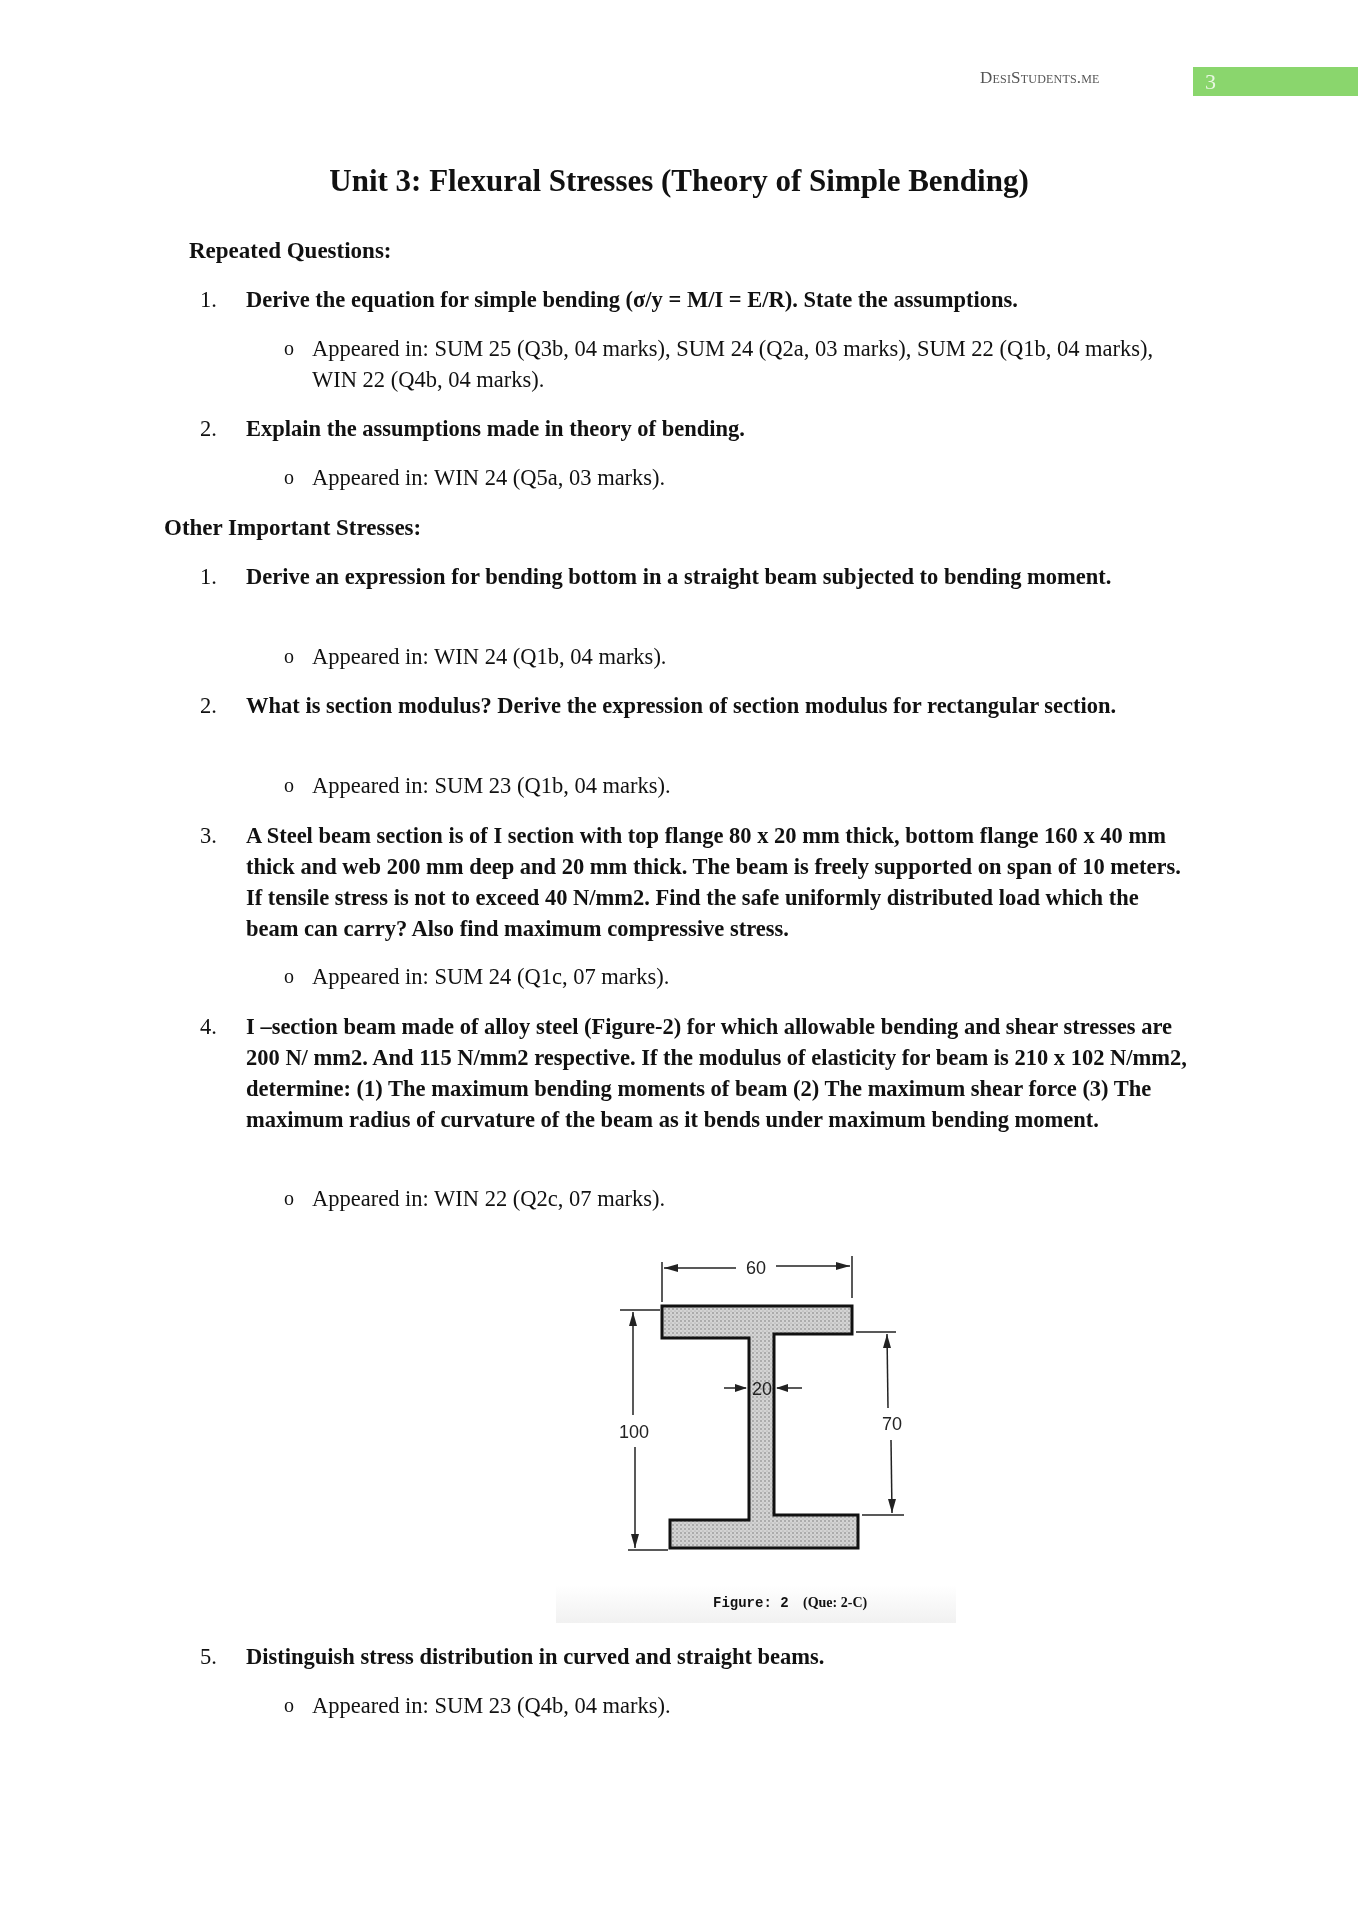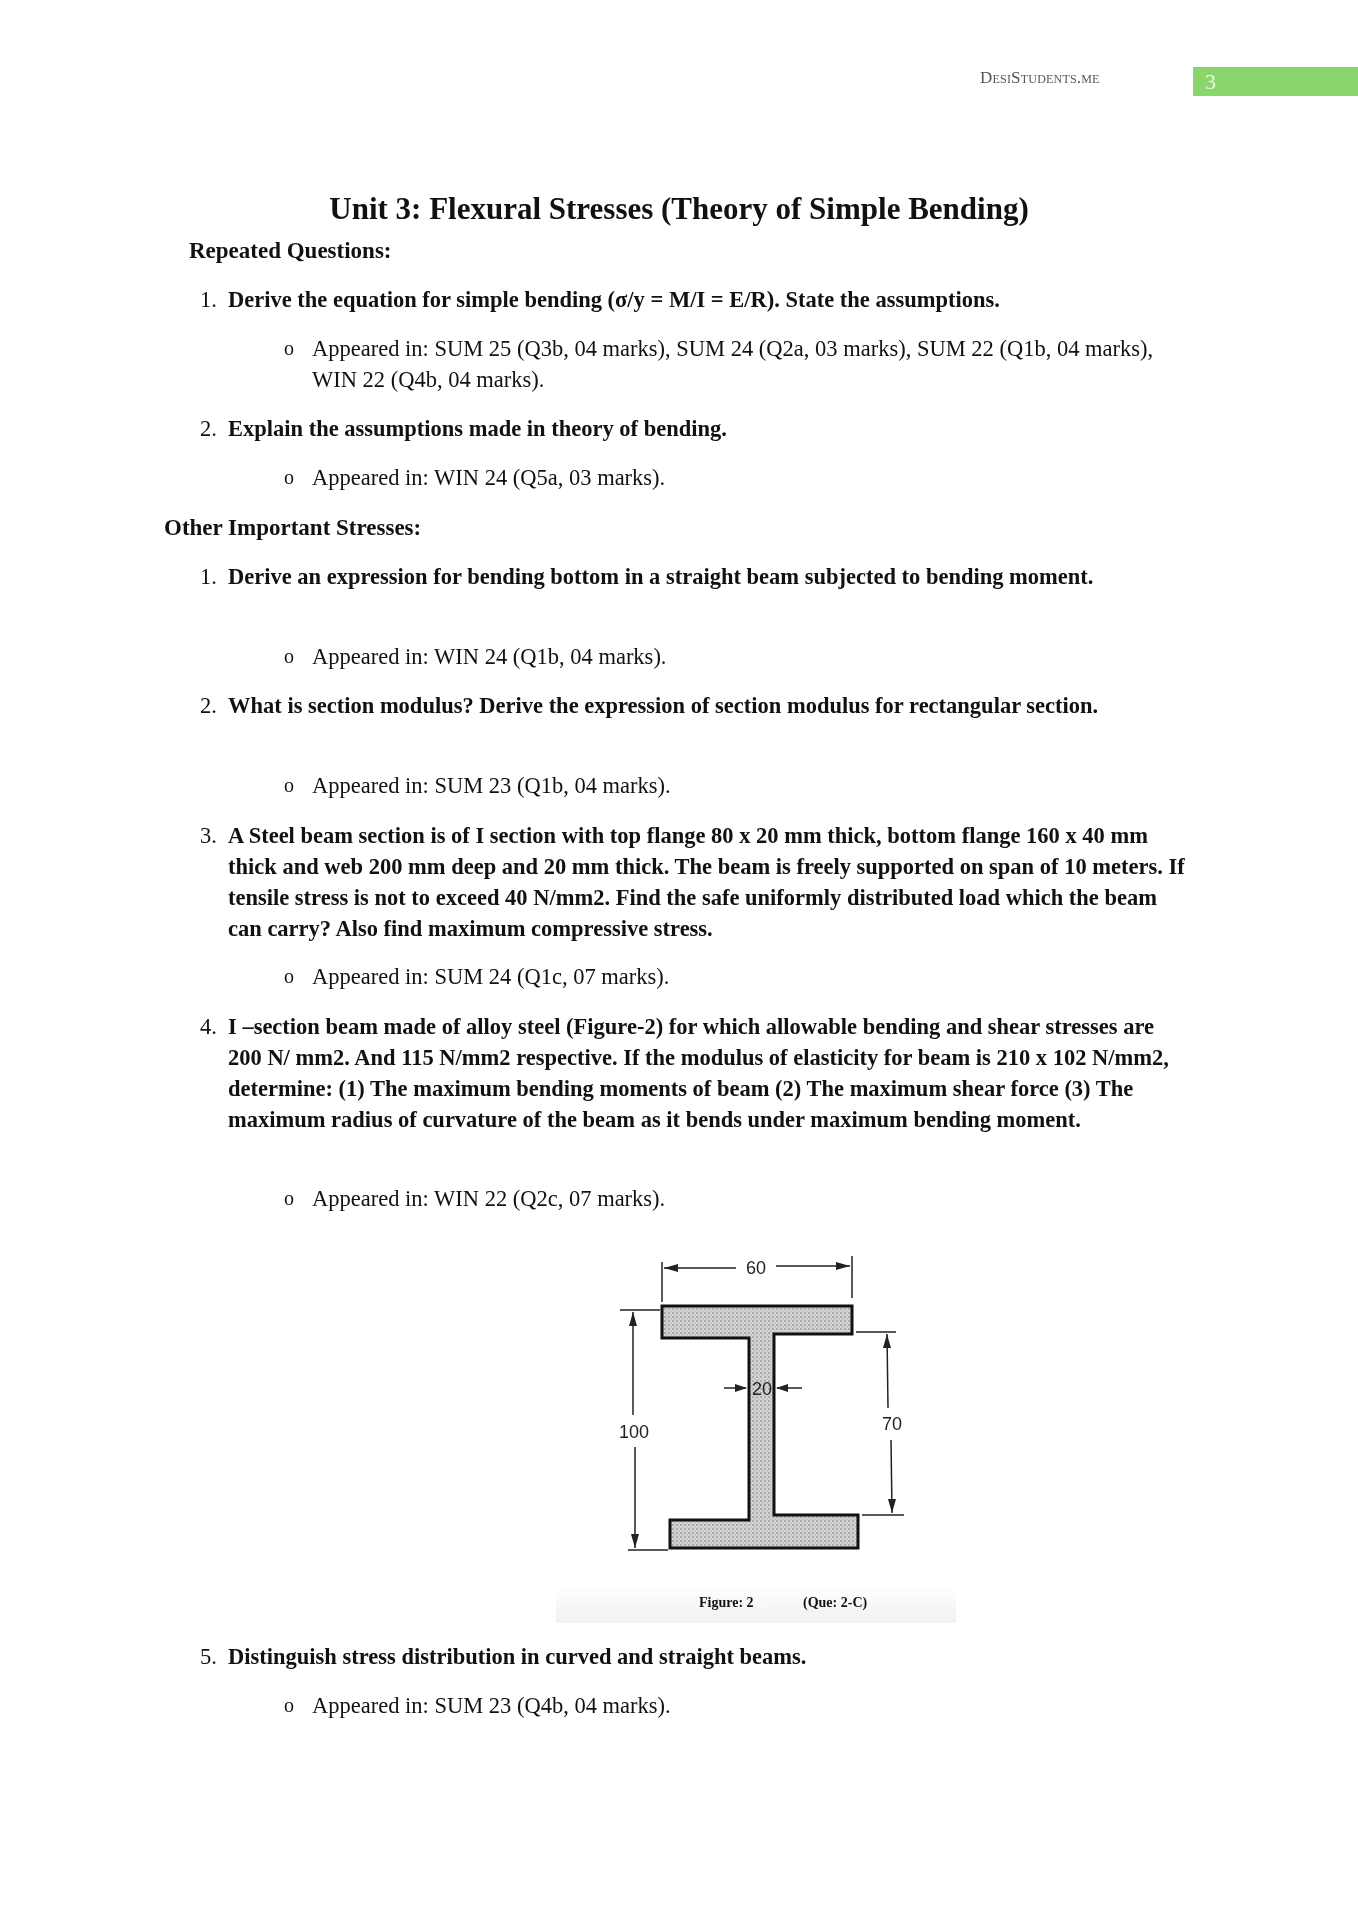--- a/index.html
+++ b/index.html
@@ -3,25 +3,25 @@
 <meta charset="utf-8">
 <style>
   html, body { margin: 0; padding: 0; background: #ffffff; }
   body { width: 1358px; height: 1920px; position: relative; overflow: hidden;
          font-family: "Liberation Serif", serif; color: #111; }
   .header-site { position: absolute; left: 980px; top: 68px; font-size: 17px; color: #555;
                  font-variant: small-caps; letter-spacing: 0.2px; }
   .header-page { position: absolute; left: 1193px; top: 67px; width: 165px; height: 29px;
                  background: #8ad66d; color: #e9f7e2; font-size: 22px; line-height: 29px; padding-left: 12px; box-sizing: border-box; }
   .title { position: absolute; left: 0; width: 1358px; top: 163px; text-align: center;
-           font-size: 31px; font-weight: bold; margin-top: 28px; }
+           font-size: 31px; font-weight: bold; }
   .section-h { position: absolute; left: 164px; font-size: 23px; font-weight: bold; }
   .q { position: absolute; left: 200px; width: 990px; font-size: 22.5px; font-weight: bold; line-height: 31px; }
   .q .num { position: absolute; left: 0; font-weight: normal; }
-  .q .txt { display: block; margin-left: 28px; }
+  .q .txt { display: block; margin-left: 46px; }
   .sub { position: absolute; left: 284px; width: 910px; font-size: 22.5px; line-height: 31px; }
   .sub .bul { position: absolute; left: 0; font-size: 20px; }
   .sub .txt { display: block; margin-left: 28px; }
   .figure { position: absolute; left: 556px; top: 1240px; width: 400px; height: 385px; }
   .fig-caption { position: absolute; left: 556px; top: 1585px; width: 400px; height: 38px;
                  background: linear-gradient(#ffffff, #f1f1f1); font-size: 14px; font-weight: bold; }
   .fig-caption span { position: absolute; top: 10px; }
 </style>
 </head>
 <body>
@@ -129,21 +129,21 @@
     <line x1="221" y1="148" x2="246" y2="148" stroke="#222" stroke-width="1.5"></line>
     <polygon points="220,148 232,144 232,152" fill="#222"></polygon>
 
     <text x="200" y="34" text-anchor="middle" font-family="'Liberation Sans', sans-serif" font-size="18" fill="#222">60</text>
     <text x="206" y="155" text-anchor="middle" font-family="'Liberation Sans', sans-serif" font-size="18" fill="#222">20</text>
     <text x="78" y="198" text-anchor="middle" font-family="'Liberation Sans', sans-serif" font-size="18" fill="#222">100</text>
     <text x="336" y="190" text-anchor="middle" font-family="'Liberation Sans', sans-serif" font-size="18" fill="#222">70</text>
   </svg>
 </div>
 <div class="fig-caption">
-  <span style="left:143px;">Figure: 2</span>
+  <span style="left:157px;font-family:Liberation Mono, monospace;">Figure: 2</span>
   <span style="left:247px;">(Que: 2-C)</span>
 </div>
 
 <div class="q" style="top:1641px;">
   <span class="num">5.</span>
   <span class="txt">Distinguish stress distribution in curved and straight beams.</span>
 </div>
 <div class="sub" style="top:1690px;">
   <span class="bul">o</span>
   <span class="txt">Appeared in: SUM 23 (Q4b, 04 marks).</span>

